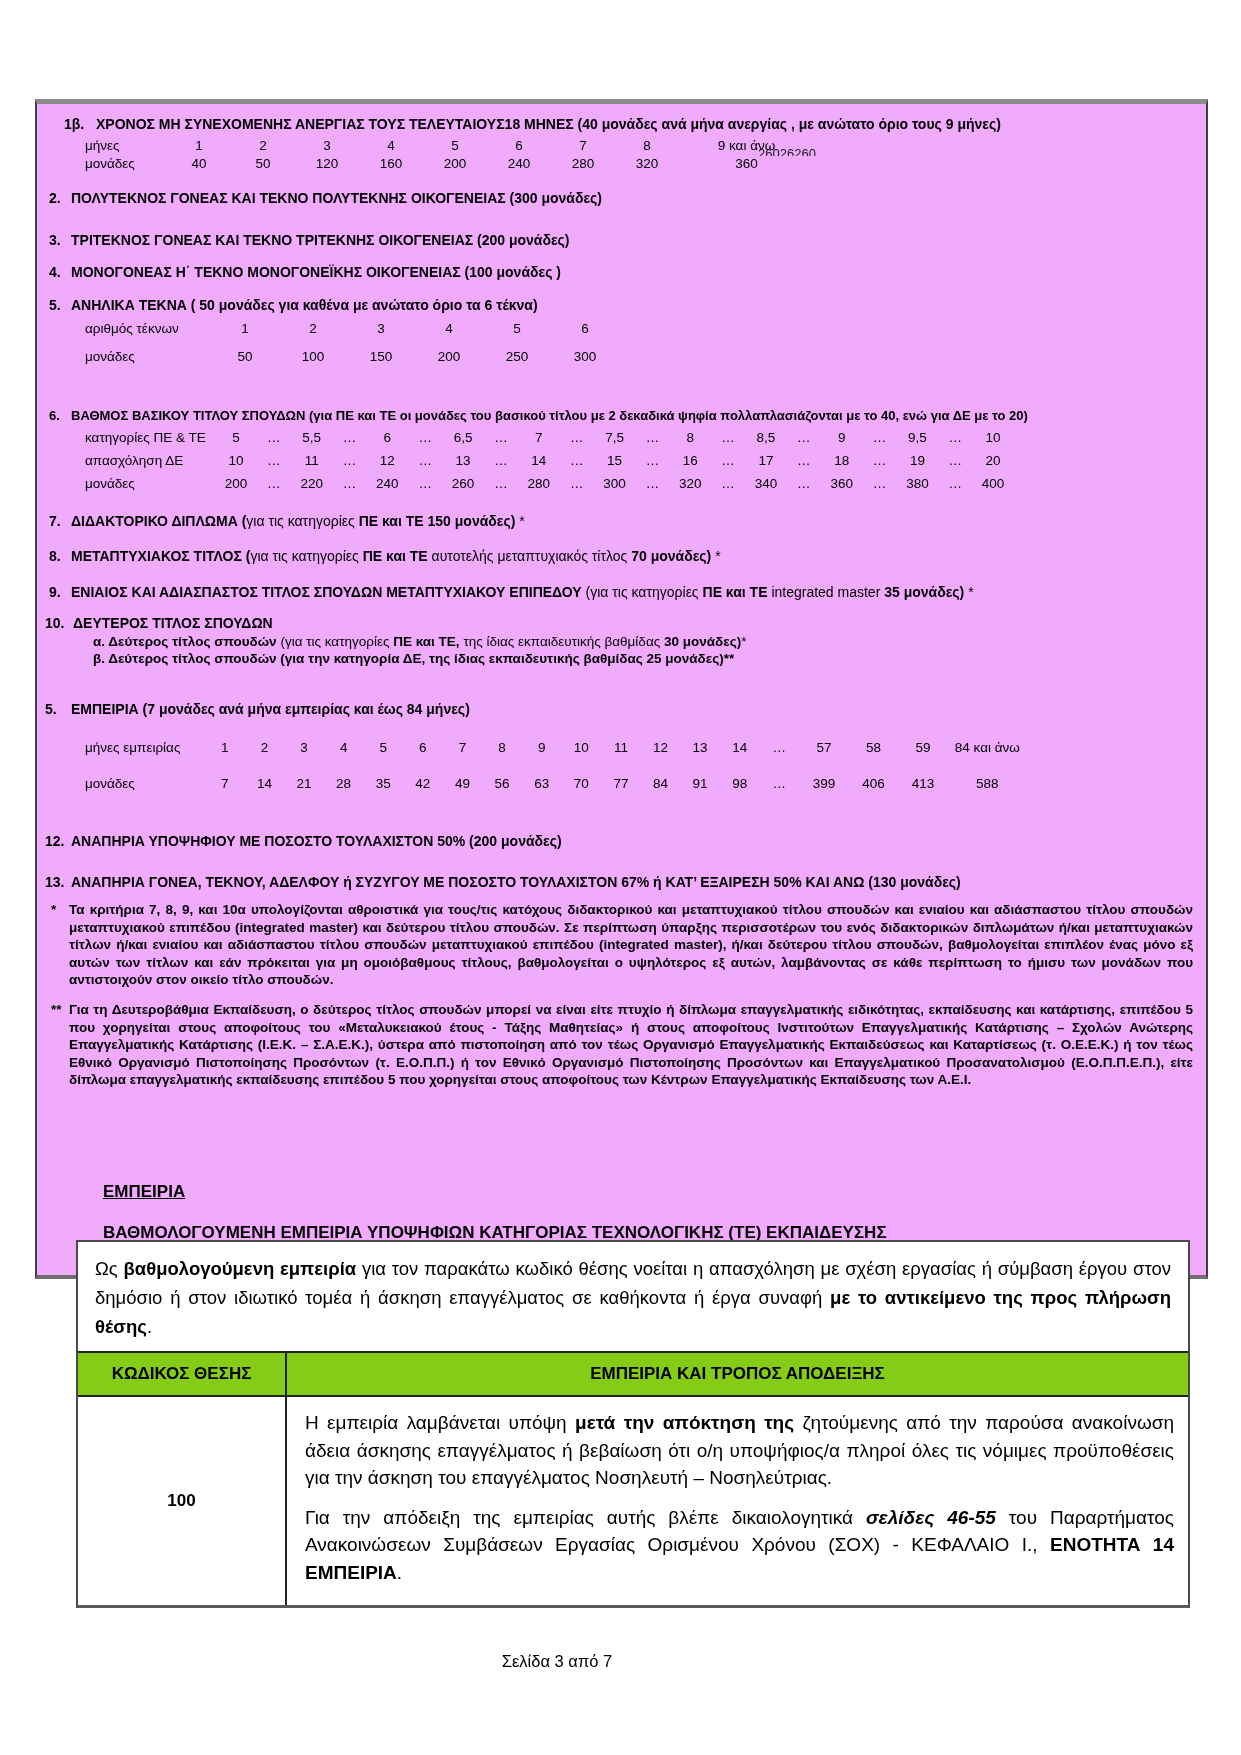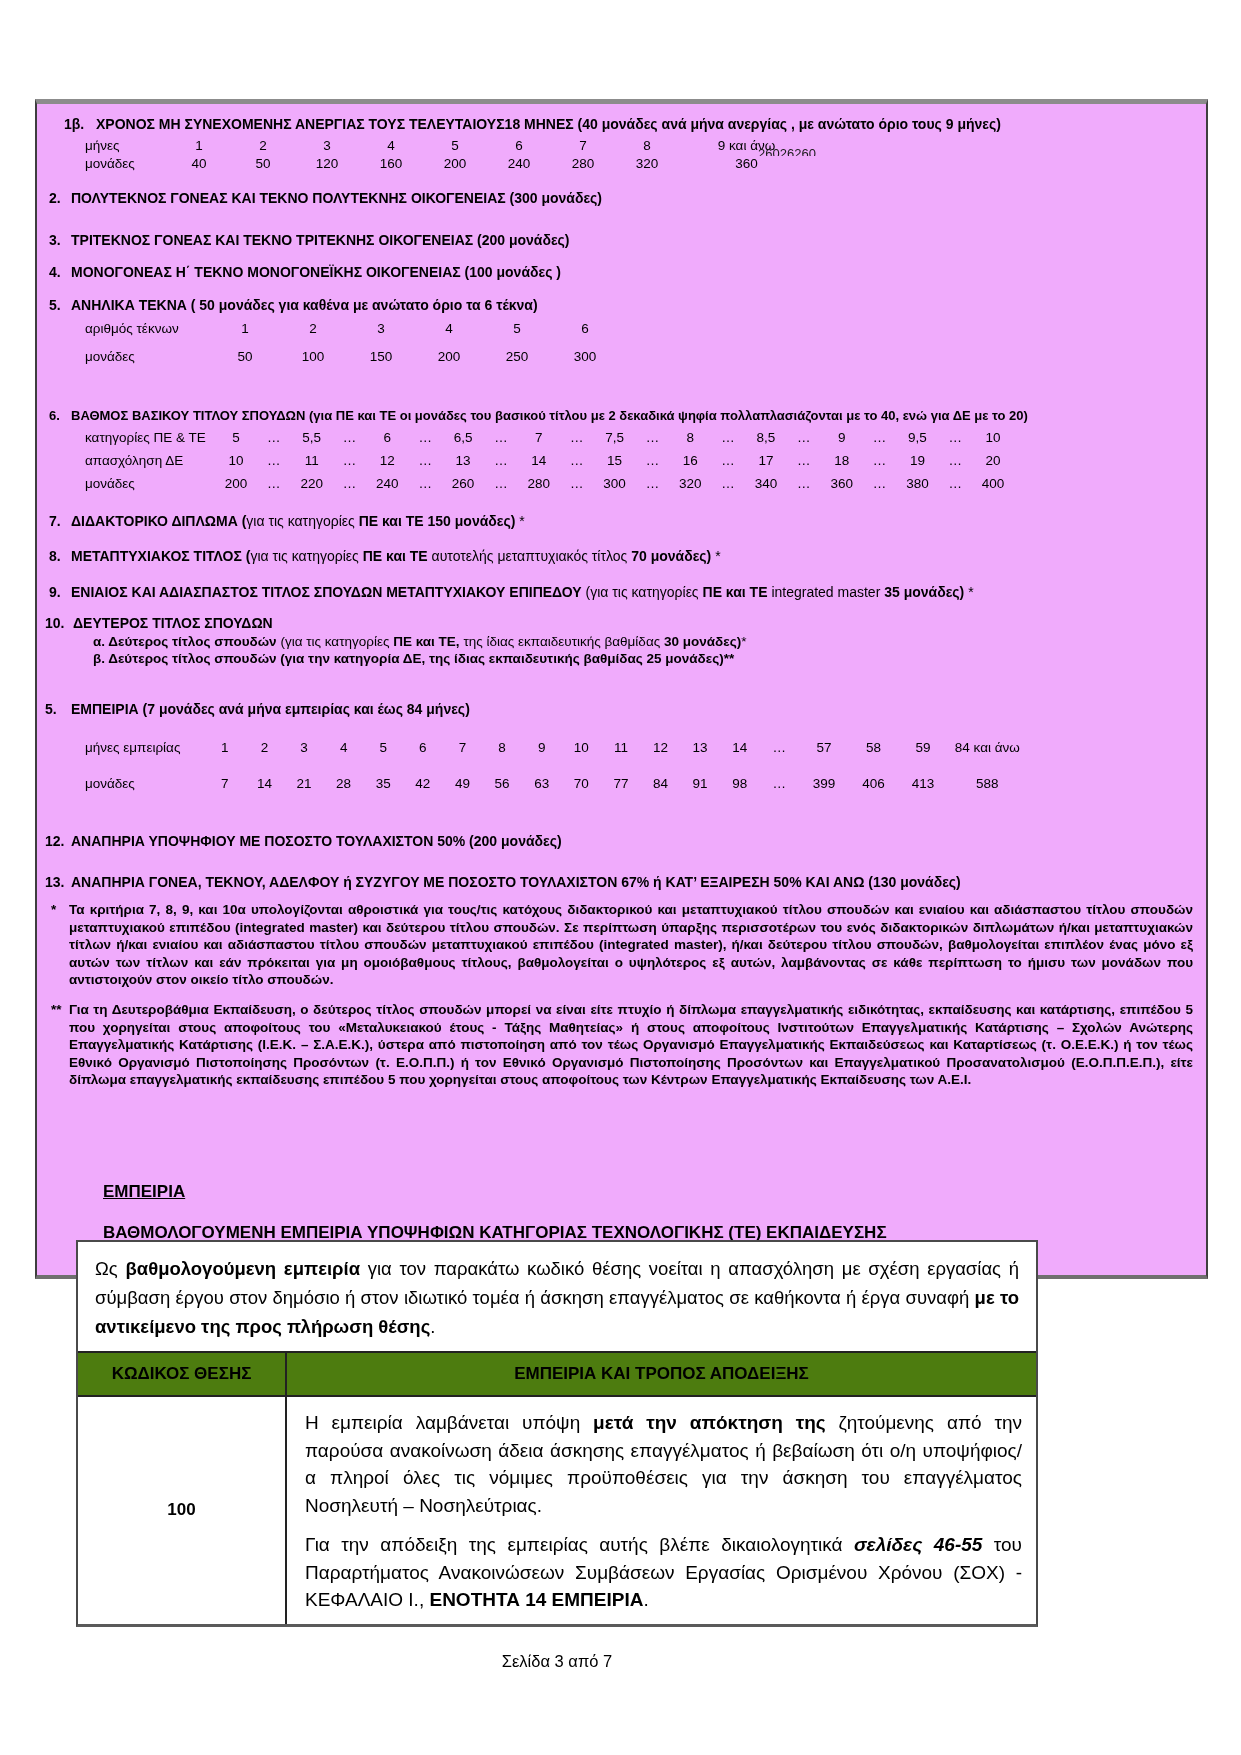--- a/index.html
+++ b/index.html
@@ -39,24 +39,24 @@
   .w11 .cell:last-child{flex:2;}
   .overlap-artifact{position:absolute;left:700px;top:43px;width:100px;height:9px;overflow:hidden;
     font-size:13px;line-height:13px;text-align:center;color:#1a1a1a;}
   .footnote{position:absolute;left:8px;width:1148px;font-size:13.5px;font-weight:700;line-height:17.5px;
     text-align:justify;padding-left:24px;box-sizing:border-box;}
   .fn-marker{position:absolute;left:6px;top:0;font-weight:700;}
 
   
   .emp-heading{position:absolute;left:103px;top:1168px;font-size:17px;font-weight:700;text-decoration:underline;}
   .emp-sub{position:absolute;left:103px;top:1206px;font-size:17px;font-weight:700;}
-  .emp-box{position:absolute;left:76px;top:1240px;width:962px;box-sizing:border-box;
+  .emp-box{position:absolute;left:76px;top:1240px;width:1114px;box-sizing:border-box;
     border:2px solid #4a4a4a;border-bottom:3px solid #5a5a5a;background:#fff;}
   .emp-intro{padding:12px 17px 10px 17px;font-size:18.5px;line-height:29px;text-align:justify;}
-  .emp-table-header{display:flex;border-top:2px solid #222;border-bottom:2px solid #222;background:#4d7c0f;}
+  .emp-table-header{display:flex;border-top:2px solid #222;border-bottom:2px solid #222;background:#84cc16;}
   .emp-th{box-sizing:border-box;display:flex;align-items:center;justify-content:center;
     font-size:17px;font-weight:700;height:42px;}
   .emp-th-code{width:209px;border-right:2px solid #222;}
   .emp-th-exp{flex:1;}
   .emp-table-body{display:flex;min-height:208px;}
   .emp-td-code{width:209px;box-sizing:border-box;border-right:2px solid #222;display:flex;
     align-items:center;justify-content:center;font-size:17px;font-weight:700;}
   .emp-td-exp{flex:1;box-sizing:border-box;padding:6px 14px 10px 18px;}
   .emp-para{font-size:19px;line-height:27.5px;text-align:justify;margin:6px 0 0 0;}
   .emp-para + .emp-para{margin-top:12px;}

